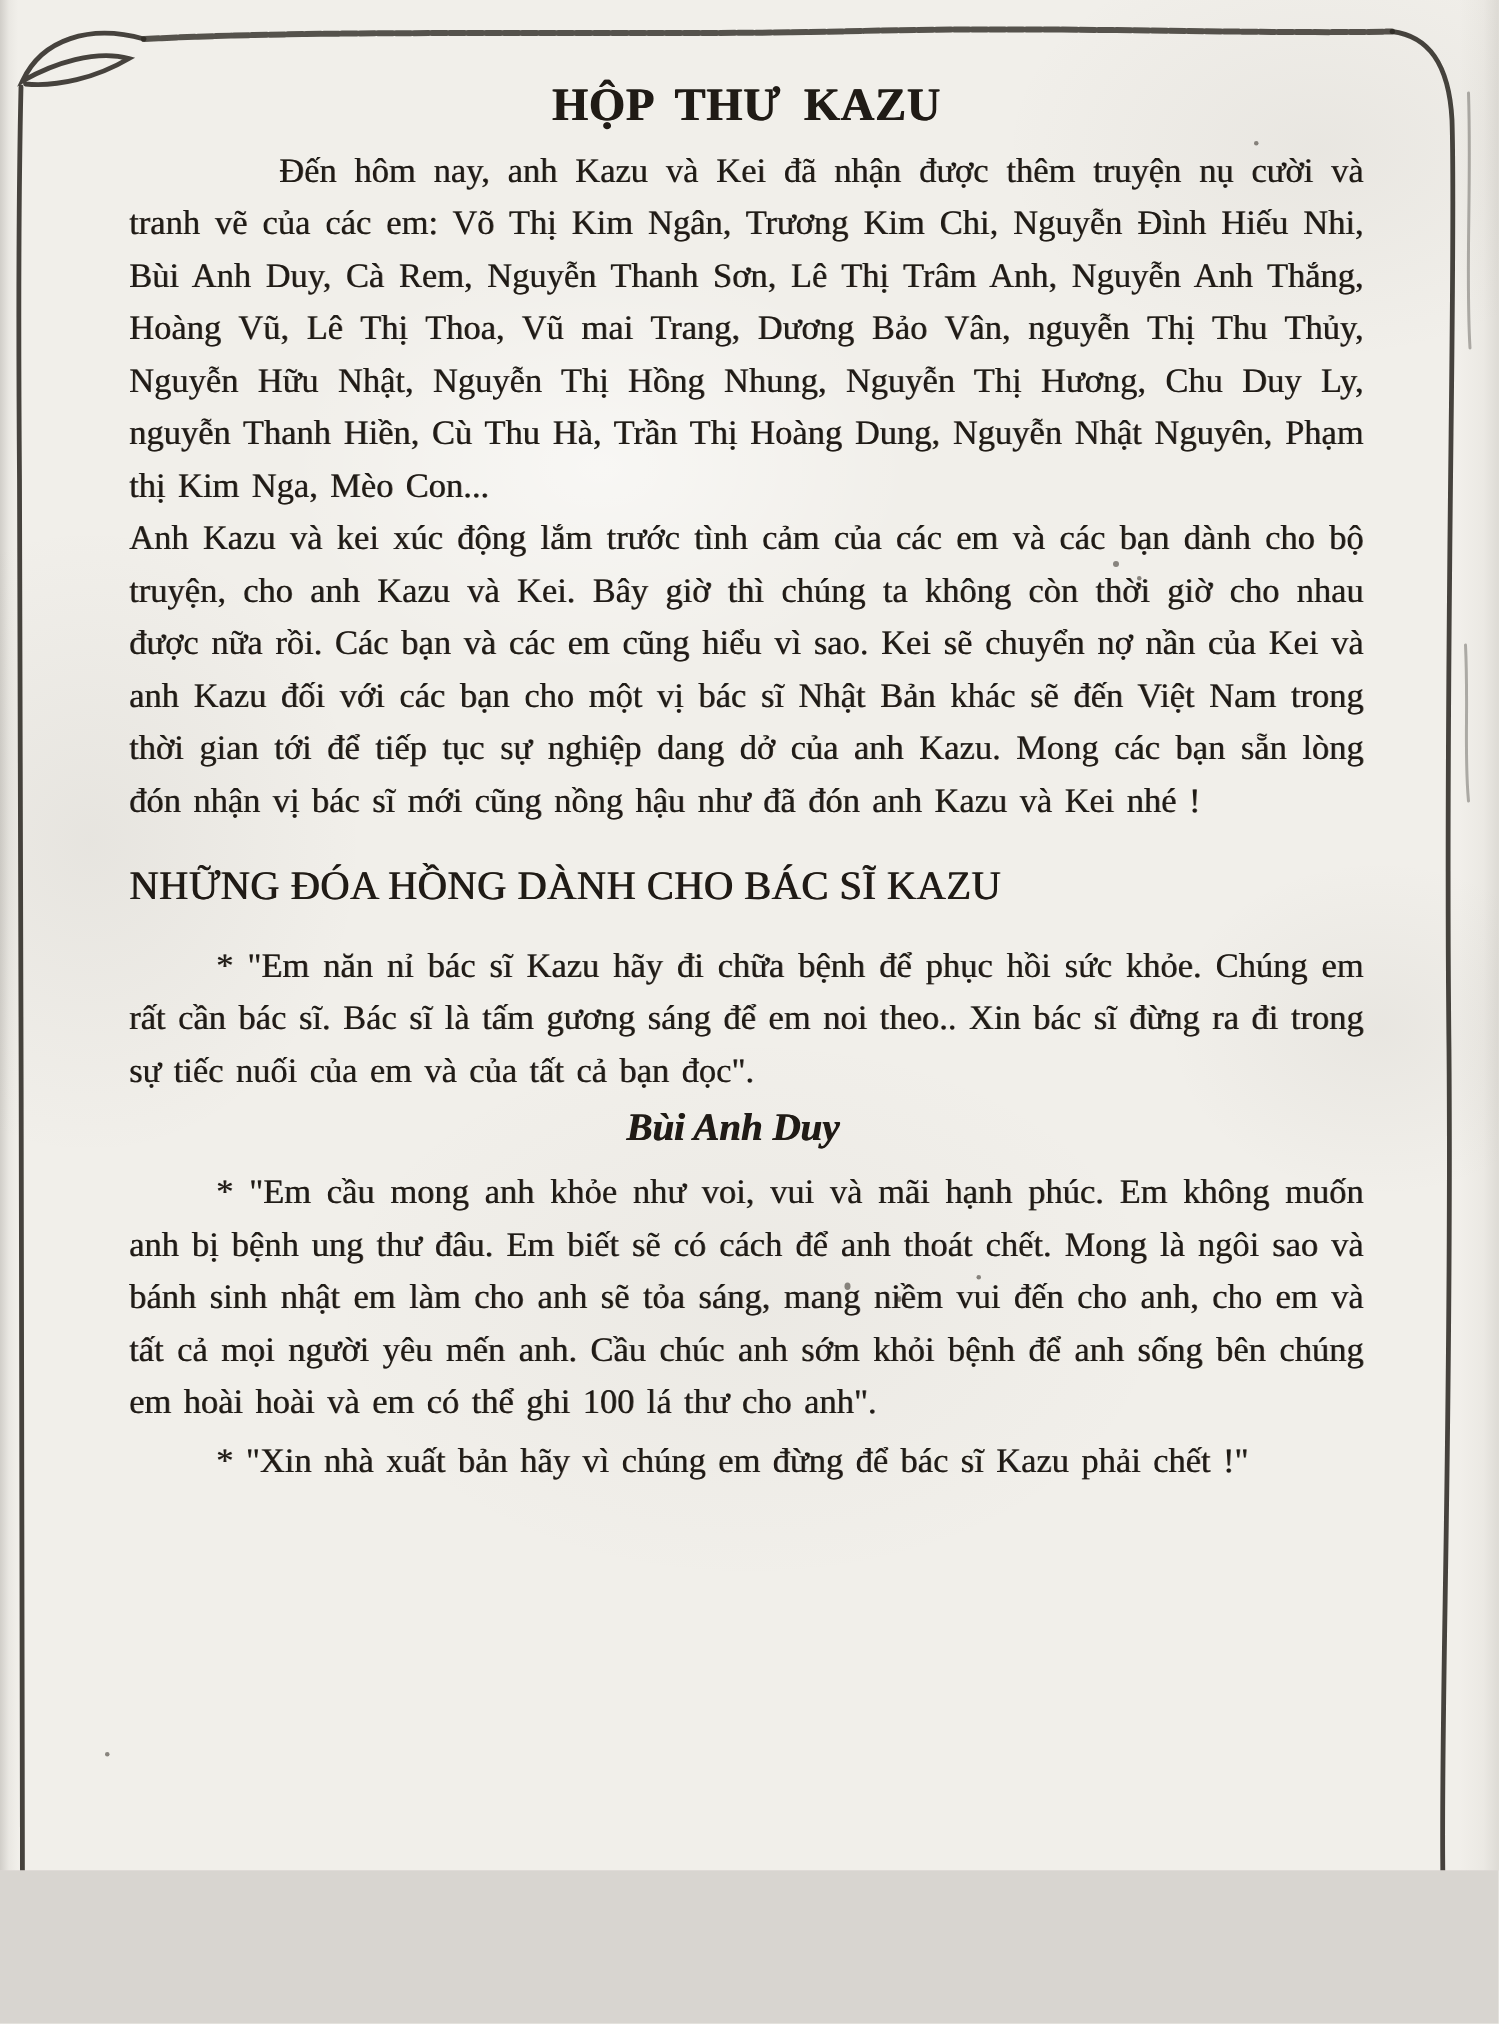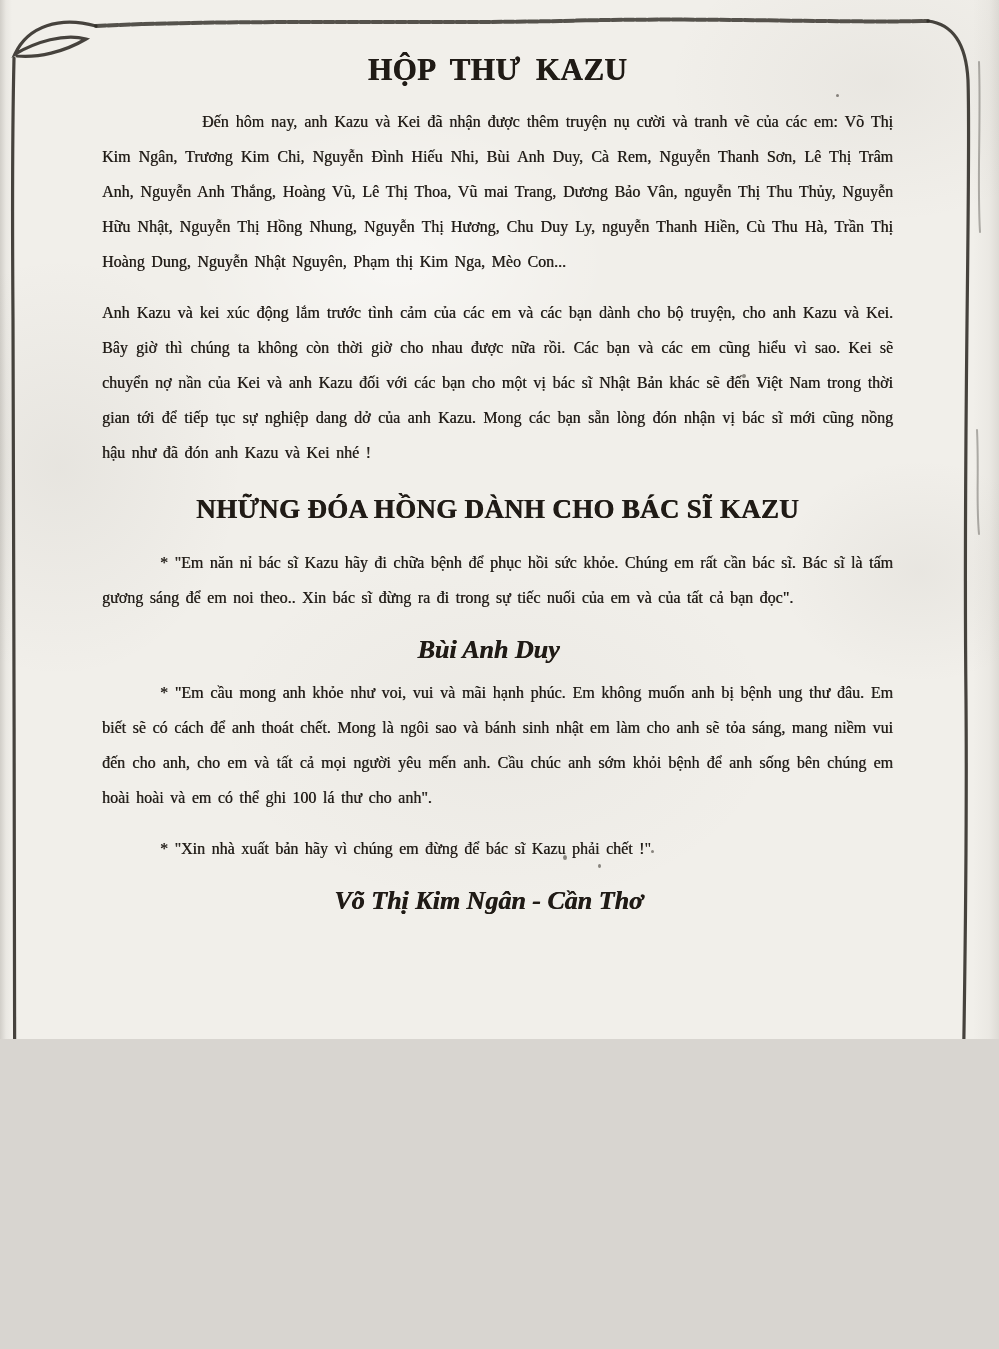--- a/index.html
+++ b/index.html
@@ -1,18 +1,18 @@
 <!DOCTYPE html>
 <html><head>
 <meta charset="utf-8">
 <style>
   html,body{margin:0;padding:0;background:#d8d5d0;}
   .page{
     position:relative;
-    width:999px;height:1039px;
+    width:999px;height:1247px;
     margin:0 auto;
     overflow:hidden;
     background-color:#f1efea;
     background-image:
       radial-gradient(300px 200px at 88% 8%, rgba(125,118,108,0.07), transparent 70%),
       radial-gradient(260px 300px at 6% 45%, rgba(110,105,96,0.08), transparent 70%),
       radial-gradient(400px 260px at 50% 70%, rgba(130,124,114,0.05), transparent 70%),
       radial-gradient(200px 160px at 92% 55%, rgba(120,114,104,0.07), transparent 70%),
       radial-gradient(300px 200px at 40% 25%, rgba(255,255,255,0.5), transparent 70%),
       linear-gradient(90deg, rgba(95,90,82,0.22) 0px, rgba(95,90,82,0.05) 6px, transparent 12px),
@@ -31,33 +31,32 @@
   h1.title{
     margin:0 0 8px 0;
     text-align:center;
     font-size:31px;
     font-weight:700;
     word-spacing:7px;
     letter-spacing:0.5px;
     text-shadow:0.6px 0 0 currentColor;
   }
   p.body{
-    margin:16px;
-    font-size:16px;
+    margin:0;
+    font-size:23px;
     line-height:35px;
     text-align:justify;
     word-spacing:2.5px;
     text-shadow:0.45px 0 0 rgba(32,27,22,0.7);
   }
   p.indent{text-indent:100px;}
   h2.section{
     margin:24px 0 20px 0;
-    text-align:center;
     font-size:27px;
-    font-weight:700;
+    font-weight:400;
     letter-spacing:0.3px;
     text-shadow:0.6px 0 0 currentColor;
   }
   p.letter{text-indent:58px;margin-top:4px;}
   p.sig{
     margin:2px 0 6px 0;
     text-align:center;
     padding-right:18px;
     font-size:26px;
     line-height:38px;
@@ -110,16 +109,15 @@
     <p class="body">Anh Kazu và kei xúc động lắm trước tình cảm của các em và các bạn dành cho bộ truyện, cho anh Kazu và Kei. Bây giờ thì chúng ta không còn thời giờ cho nhau được nữa rồi. Các bạn và các em cũng hiểu vì sao. Kei sẽ chuyển nợ nần của Kei và anh Kazu đối với các bạn cho một vị bác sĩ Nhật Bản khác sẽ đến Việt Nam trong thời gian tới để tiếp tục sự nghiệp dang dở của anh Kazu. Mong các bạn sẵn lòng đón nhận vị bác sĩ mới cũng nồng hậu như đã đón anh Kazu và Kei nhé !</p>
 
     <h2 class="section">NHỮNG ĐÓA HỒNG DÀNH CHO BÁC SĨ KAZU</h2>
 
     <p class="body letter">* "Em năn nỉ bác sĩ Kazu hãy đi chữa bệnh để phục hồi sức khỏe. Chúng em rất cần bác sĩ. Bác sĩ là tấm gương sáng để em noi theo.. Xin bác sĩ đừng ra đi trong sự tiếc nuối của em và của tất cả bạn đọc".</p>
     <p class="sig">Bùi Anh Duy</p>
 
     <p class="body letter">* "Em cầu mong anh khỏe như voi, vui và mãi hạnh phúc. Em không muốn anh bị bệnh ung thư đâu. Em biết sẽ có cách để anh thoát chết. Mong là ngôi sao và bánh sinh nhật em làm cho anh sẽ tỏa sáng, mang niềm vui đến cho anh, cho em và tất cả mọi người yêu mến anh. Cầu chúc anh sớm khỏi bệnh để anh sống bên chúng em hoài hoài và em có thể ghi 100 lá thư cho anh".</p>
 
     <p class="body letter">* "Xin nhà xuất bản hãy vì chúng em đừng để bác sĩ Kazu phải chết !"</p>
-    <p class="sig">Võ Thị Kim Ngân - Cần Thơ</p>
 
   </div>
 </div>
 
 </body></html>

